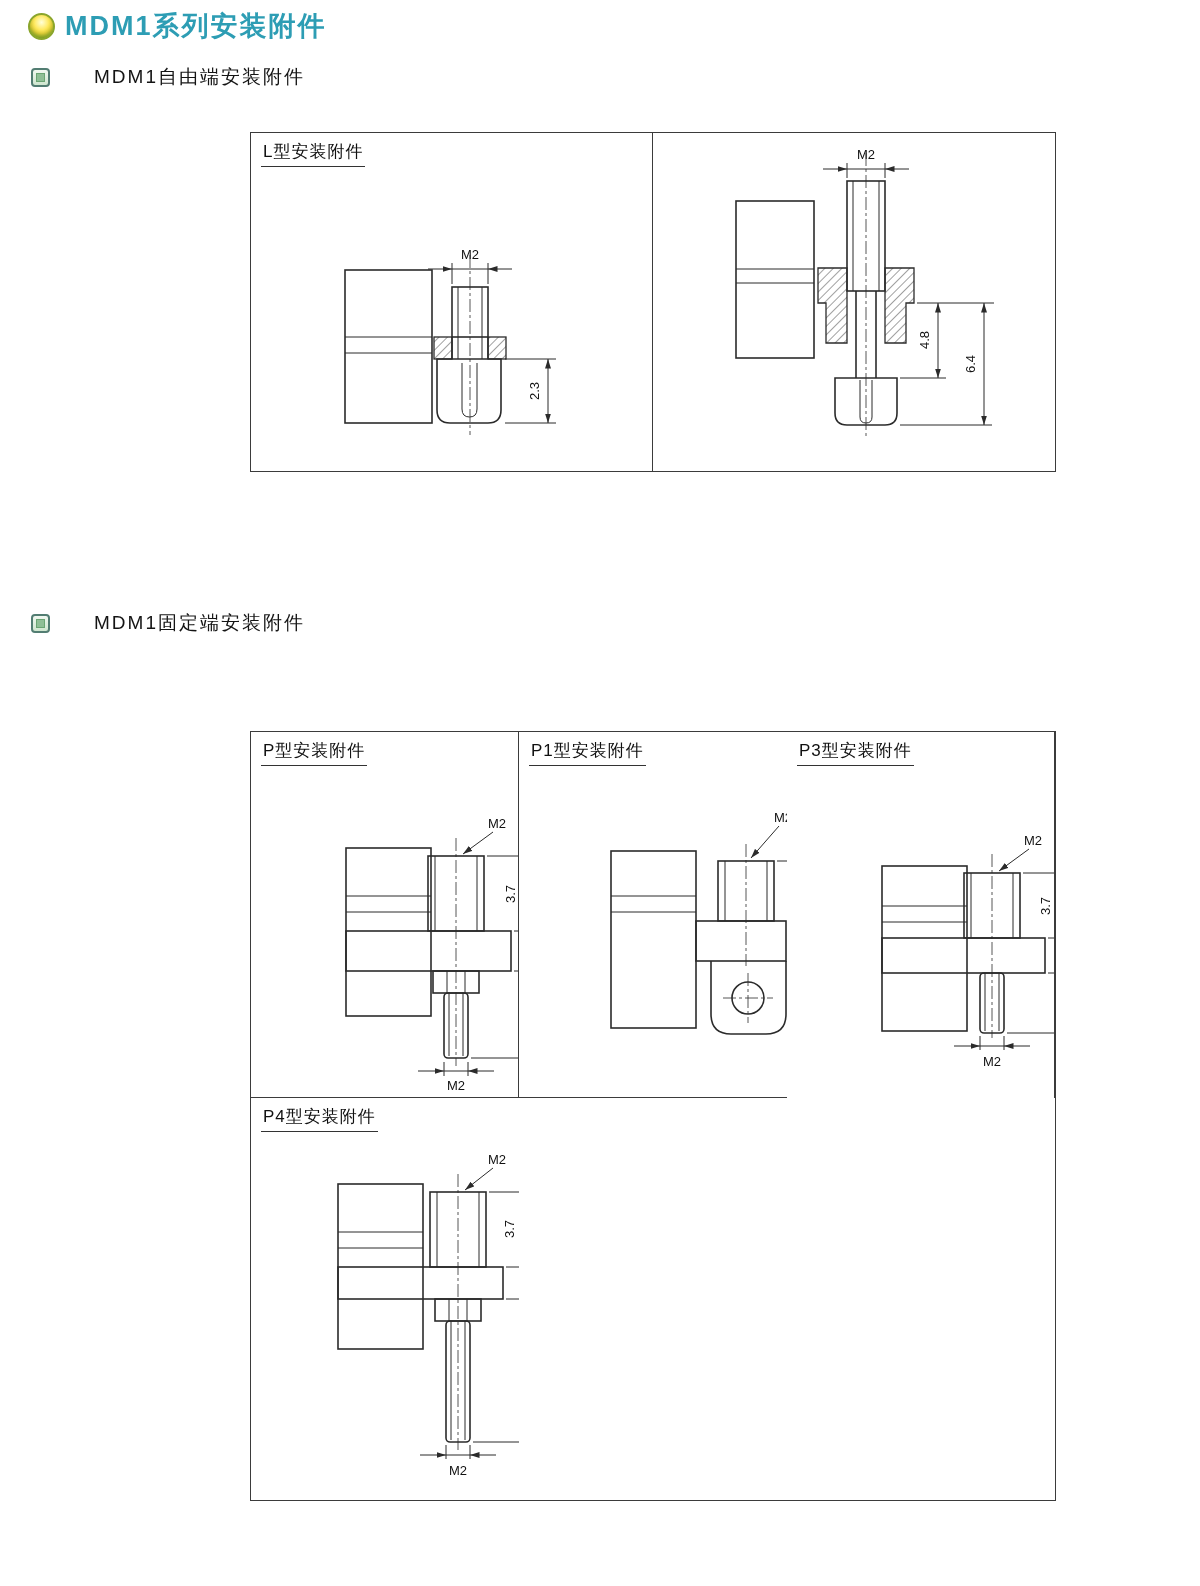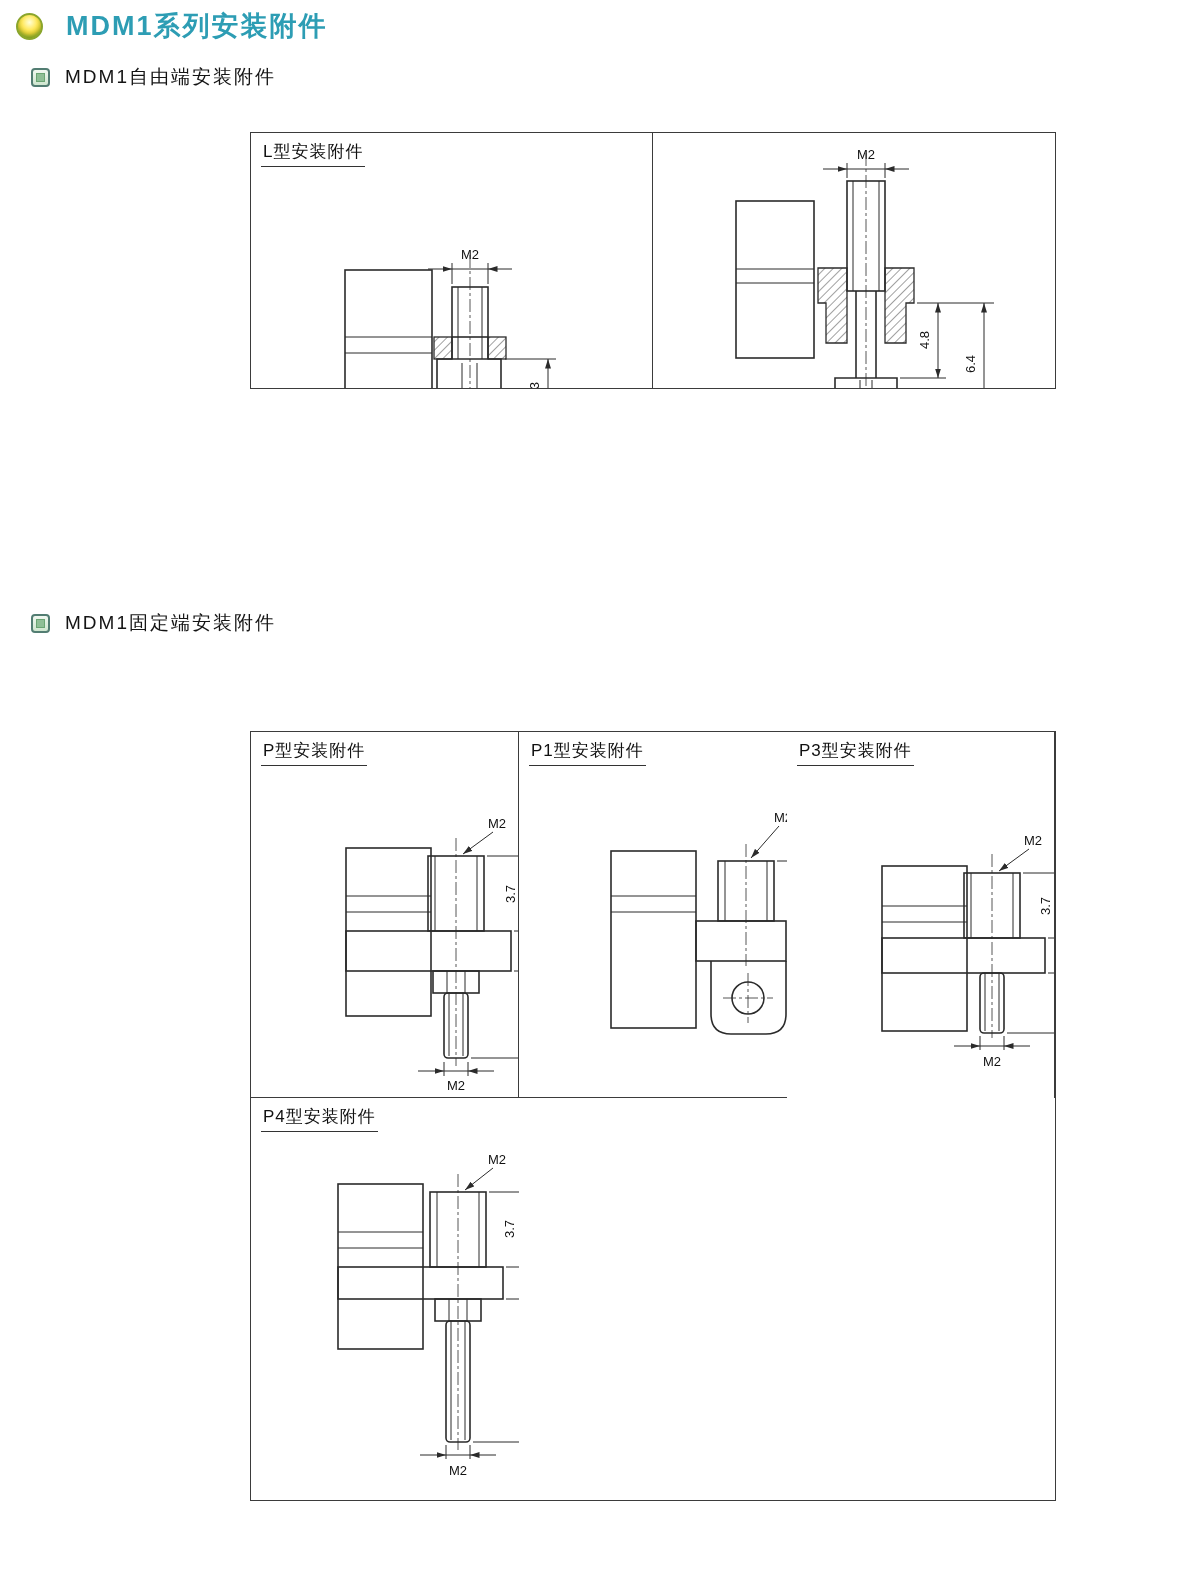--- a/index.html
+++ b/index.html
@@ -1,27 +1,27 @@
 <!DOCTYPE html>
 <html><head>
 <meta charset="utf-8">
 <style>
   *{margin:0;padding:0;box-sizing:border-box}
   html,body{background:#fff}
   body{width:1200px;height:1586px;font-family:"Liberation Sans",sans-serif;position:relative}
   .page{position:relative;width:1200px;height:1586px;background:#fff;overflow:hidden}
 
-  .page-header{position:absolute;left:16px;top:8px;display:flex;align-items:center;gap:23px}
+  .page-header{position:absolute;left:28px;top:8px;display:flex;align-items:center;gap:10px}
   .orb{width:27px;height:27px;border-radius:50%;flex:0 0 auto;
        border:2px solid #8aa52c;
        background:radial-gradient(circle at 50% 32%, #ffffd8 0%, #ffe95e 38%, #e9d43a 58%, #9ebb2e 80%, #5d8a1e 100%);
        box-shadow:inset 0 -3px 4px rgba(90,120,20,.45)}
   .page-title{font-size:27px;font-weight:600;color:#2d9db4;letter-spacing:2px}
 
-  .section-heading{position:absolute;left:31px;display:flex;align-items:center;gap:15px}
+  .section-heading{position:absolute;left:31px;display:flex;align-items:center;gap:44px}
   .sq-icon{width:19px;height:19px;border:2px solid #527d72;border-radius:4px;flex:0 0 auto;
            background:linear-gradient(180deg,#f0f8f0,#cfe6cf);
            display:inline-flex;align-items:center;justify-content:center}
   .sq-inner{width:9px;height:9px;background:#8fbf96;border:1px solid #6aa573}
   .section-heading h2{font-size:19px;font-weight:500;color:#141414;letter-spacing:2px}
 
   .panel-table{position:absolute;display:grid;border:1px solid #3b3b3b;background:#fff}
   .cell{border-right:1px solid #3b3b3b;border-bottom:1px solid #3b3b3b;overflow:hidden}
   .cell.lc{border-right:none}
   .cell.lr{border-bottom:none}
@@ -58,21 +58,21 @@
     <h1 class="page-title">MDM1系列安装附件</h1>
   </div>
 
   <div class="section-heading" style="top:64px">
     <span class="sq-icon">
         <span class="sq-inner"></span>
       </span>
     <h2>MDM1自由端安装附件</h2>
   </div>
 
-  <div class="panel-table" style="left:250px;top:132px;width:806px;height:257px;grid-template-columns:1fr 1fr">
+  <div class="panel-table" style="left:250px;top:132px;width:806px;height:340px;grid-template-columns:1fr 1fr">
 
     <div class="cell lr">
       <div class="cell-title">
         <span>L型安装附件</span>
       </div>
       <svg class="drw" width="400" height="315" viewBox="0 0 400 315">
         <rect class="ol" x="93" y="103" width="87" height="153"></rect>
         <line class="thin" x1="93" y1="170" x2="180" y2="170"></line>
         <line class="thin" x1="93" y1="186" x2="180" y2="186"></line>
         <rect class="ol" x="200" y="120" width="36" height="50"></rect>

